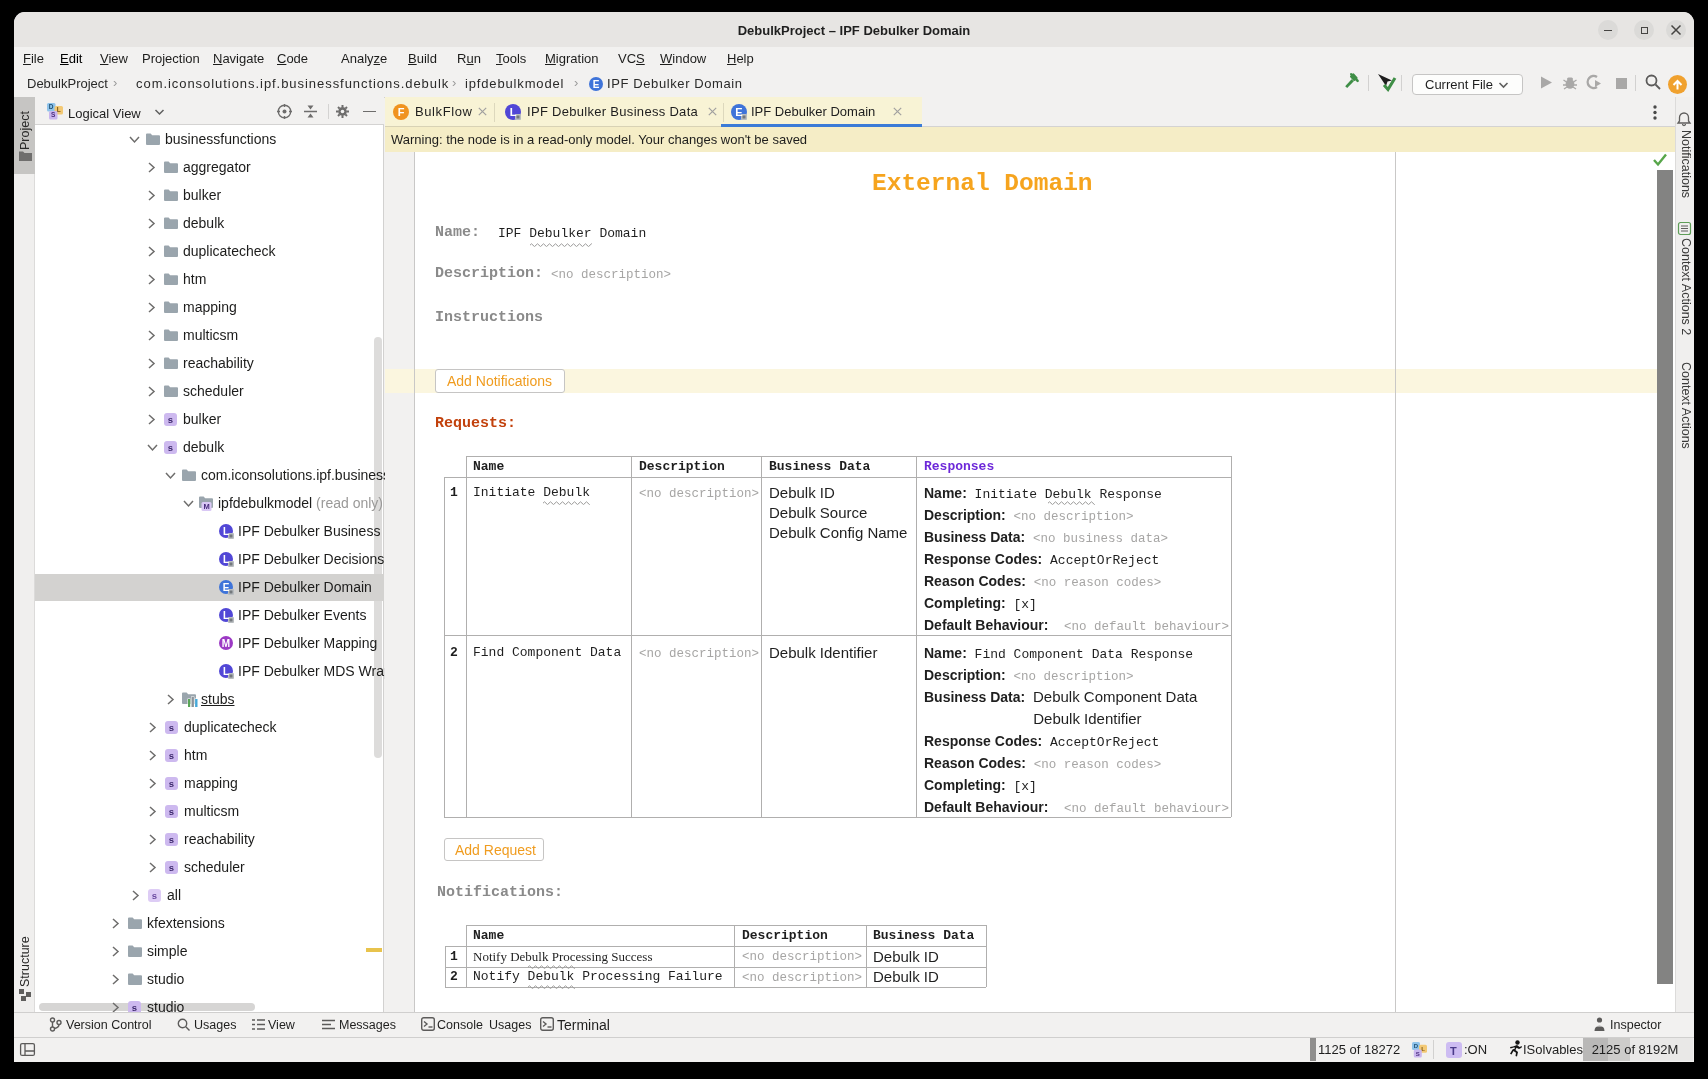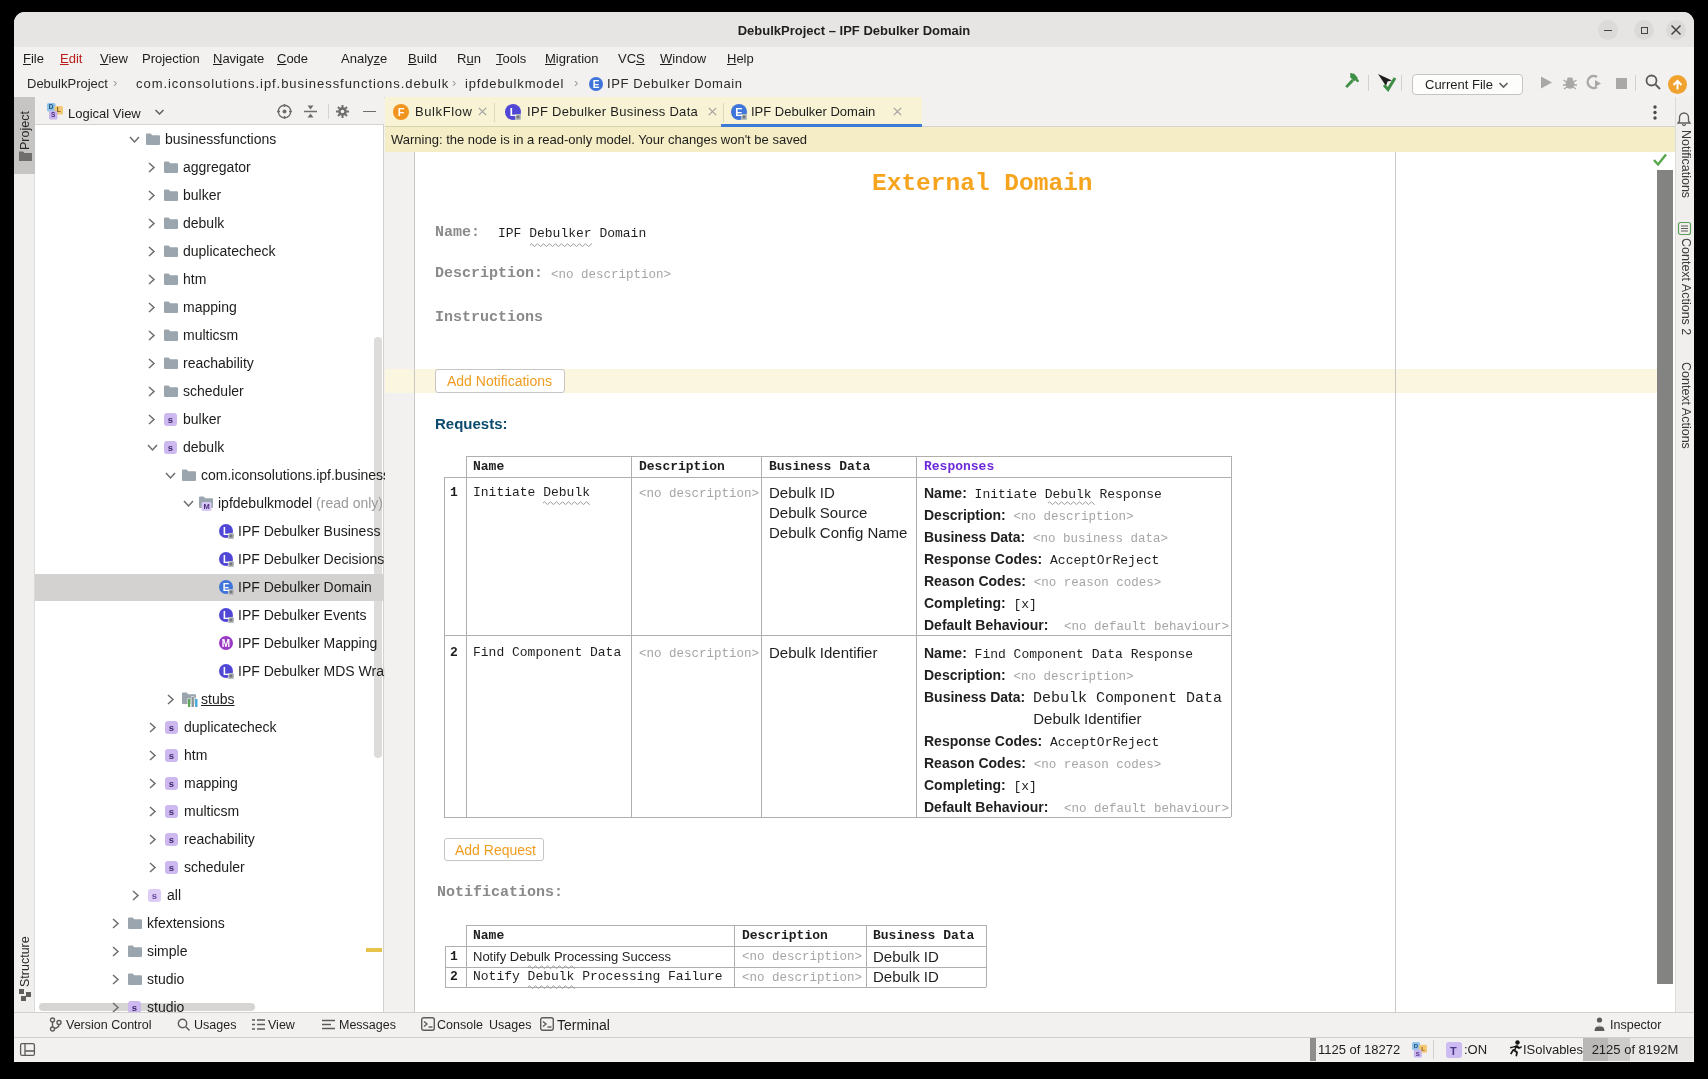--- a/index.html
+++ b/index.html
@@ -14,21 +14,21 @@
 <div class="txt" style="left:723px;top:9px;font-size:13px;color:#1f1f1f;font-weight:700;line-height:20px;width:234px;text-align:center">DebulkProject – IPF Debulker Domain</div>
 <div class="a" style="left:1584px;top:8px;width:20px;height:20px;border-radius:50%;background:#dbdad8"></div>
 <div class="a" style="left:1590px;top:17.5px;width:8px;height:1.6px;background:#454442"></div>
 <div class="a" style="left:1620px;top:8px;width:20px;height:20px;border-radius:50%;background:#dbdad8"></div>
 <div class="a" style="left:1626.5px;top:14.5px;width:7px;height:7px;border:1.4px solid #454442"></div>
 <div class="a" style="left:1652px;top:8px;width:20px;height:20px;border-radius:50%;background:#dbdad8"></div>
 <svg style="left:1657px;top:13px" width="10" height="10">
       <path d="M0.5 0.5 L9.5 9.5 M9.5 0.5 L0.5 9.5" stroke="#454442" stroke-width="1.5"></path>
     </svg>
 <div class="txt" style="left:9px;top:37px;font-size:13px;color:#1d1d1c;line-height:20px;"><u>F</u>ile</div>
-<div class="txt" style="left:46px;top:37px;font-size:13px;color:#b91c1c;line-height:20px;"><u>E</u>dit</div>
+<div class="txt" style="left:46px;top:37px;font-size:13px;color:#000000;line-height:20px;"><u>E</u>dit</div>
 <div class="txt" style="left:86px;top:37px;font-size:13px;color:#1d1d1c;line-height:20px;"><u>V</u>iew</div>
 <div class="txt" style="left:128px;top:37px;font-size:13px;color:#1d1d1c;line-height:20px;">Projection</div>
 <div class="txt" style="left:199px;top:37px;font-size:13px;color:#1d1d1c;line-height:20px;"><u>N</u>avigate</div>
 <div class="txt" style="left:263px;top:37px;font-size:13px;color:#1d1d1c;line-height:20px;"><u>C</u>ode</div>
 <div class="txt" style="left:327px;top:37px;font-size:13px;color:#1d1d1c;line-height:20px;">Analy<u>z</u>e</div>
 <div class="txt" style="left:394px;top:37px;font-size:13px;color:#1d1d1c;line-height:20px;"><u>B</u>uild</div>
 <div class="txt" style="left:443px;top:37px;font-size:13px;color:#1d1d1c;line-height:20px;">R<u>u</u>n</div>
 <div class="txt" style="left:482px;top:37px;font-size:13px;color:#1d1d1c;line-height:20px;"><u>T</u>ools</div>
 <div class="txt" style="left:531px;top:37px;font-size:13px;color:#1d1d1c;line-height:20px;"><u>M</u>igration</div>
 <div class="txt" style="left:604px;top:37px;font-size:13px;color:#1d1d1c;line-height:20px;">VC<u>S</u></div>
@@ -441,21 +441,21 @@
 <div class="txt" style="left:421px;top:211px;font-size:15px;color:#8a8a8a;font-weight:700;line-height:20px;font-family:'Liberation Mono',monospace;">Name:</div>
 <div class="txt" style="left:484px;top:211.5px;font-size:13px;color:#1f1f1f;line-height:20px;font-family:'Liberation Mono',monospace;">IPF Debulker Domain</div>
 <div class="txt" style="left:421px;top:252px;font-size:15px;color:#8a8a8a;font-weight:700;line-height:20px;font-family:'Liberation Mono',monospace;">Description:</div>
 <div class="txt" style="left:537px;top:252.5px;font-size:12.5px;color:#a6a5a4;line-height:20px;font-family:'Liberation Mono',monospace;">&lt;no description&gt;</div>
 <div class="txt" style="left:421px;top:296px;font-size:15px;color:#8a8a8a;font-weight:700;line-height:20px;font-family:'Liberation Mono',monospace;">Instructions</div>
 <svg style="left:516px;top:230px;width:62px;height:5px;overflow:hidden" width="62" height="5">
       <path d="M0 3.2 q1.5 -2.8 3 0 t3 0 t3 0 t3 0 t3 0 t3 0 t3 0 t3 0 t3 0 t3 0 t3 0 t3 0 t3 0 t3 0 t3 0 t3 0 t3 0 t3 0 t3 0 t3 0 t3 0 t3 0 t3 0 t3 0 t3 0 t3 0 t3 0 t3 0 t3 0 t3 0 t3 0 t3 0 t3 0 t3 0 t3 0 t3 0 t3 0 t3 0 t3 0 t3 0 t3 0 " stroke="#9a9998" stroke-width="1" fill="none"></path>
     </svg>
 <div class="a" style="left:421px;top:357px;width:130px;height:23.5px;border:1px solid #c6c5c4;border-radius:3px;background:#fff"></div>
 <div class="txt" style="left:433px;top:359px;font-size:14px;color:#f09c1f;line-height:20px;">Add Notifications</div>
-<div class="txt" style="left:421px;top:402px;font-size:15px;color:#0c4a6e;font-weight:700;line-height:20px;font-family:Liberation Sans, sans-serif;">Requests:</div>
+<div class="txt" style="left:421px;top:402px;font-size:15px;color:#c2410c;font-weight:700;line-height:20px;font-family:Liberation Mono, monospace;">Requests:</div>
 <div class="a" style="left:452px;top:444px;width:765px;height:1px;background:#b0afae"></div>
 <div class="a" style="left:430px;top:465px;width:787px;height:1px;background:#b0afae"></div>
 <div class="a" style="left:430px;top:623px;width:787px;height:1px;background:#b0afae"></div>
 <div class="a" style="left:430px;top:805px;width:787px;height:1px;background:#b0afae"></div>
 <div class="a" style="left:452px;top:444px;width:1px;height:361px;background:#b0afae"></div>
 <div class="a" style="left:430px;top:465px;width:1px;height:340px;background:#b0afae"></div>
 <div class="a" style="left:617px;top:444px;width:1px;height:361px;background:#b0afae"></div>
 <div class="a" style="left:747px;top:444px;width:1px;height:361px;background:#b0afae"></div>
 <div class="a" style="left:902px;top:444px;width:1px;height:361px;background:#b0afae"></div>
 <div class="a" style="left:1217px;top:444px;width:1px;height:361px;background:#b0afae"></div>
@@ -481,21 +481,21 @@
 <span style="font-weight:bold;font-size:14px;font-family:'Liberation Sans'">Completing:</span> <span style="font-family:'Liberation Mono';font-size:13px">[x]</span>
 <span style="font-weight:bold;font-size:14px;font-family:'Liberation Sans'">Default Behaviour:</span>  <span style="font-family:'Liberation Mono';font-size:12.5px;color:#a6a5a4">&lt;no default behaviour&gt;</span></div>
 <svg style="left:1034px;top:488px;width:47px;height:5px;overflow:hidden" width="47" height="5">
       <path d="M0 3.2 q1.5 -2.8 3 0 t3 0 t3 0 t3 0 t3 0 t3 0 t3 0 t3 0 t3 0 t3 0 t3 0 t3 0 t3 0 t3 0 t3 0 t3 0 t3 0 t3 0 t3 0 t3 0 t3 0 t3 0 t3 0 t3 0 t3 0 t3 0 t3 0 t3 0 t3 0 t3 0 t3 0 t3 0 t3 0 t3 0 t3 0 t3 0 t3 0 t3 0 t3 0 t3 0 t3 0 " stroke="#9a9998" stroke-width="1" fill="none"></path>
     </svg>
 <div class="txt" style="left:459px;top:631px;font-size:13px;color:#1f1f1f;line-height:20px;font-family:'Liberation Mono',monospace;">Find Component Data</div>
 <div class="txt" style="left:625px;top:631.5px;font-size:12.5px;color:#a6a5a4;line-height:20px;font-family:'Liberation Mono',monospace;">&lt;no description&gt;</div>
 <div class="txt" style="left:755px;top:631px;font-size:15px;color:#1f1f1f;line-height:20px;">Debulk Identifier</div>
 <div class="txt" style="left:910px;top:631px;font-size:13px;color:#1f1f1f;line-height:20px;font-family:'Liberation Mono',monospace;"><span style="font-weight:bold;font-size:14px;font-family:'Liberation Sans'">Name:</span> <span style="font-family:'Liberation Mono';font-size:13px">Find Component Data Response</span>
 <span style="font-weight:bold;font-size:14px;font-family:'Liberation Sans'">Description:</span> <span style="font-family:'Liberation Mono';font-size:12.5px;color:#a6a5a4">&lt;no description&gt;</span>
-<span style="font-weight:bold;font-size:14px;font-family:'Liberation Sans'">Business Data:</span> <span style="font-size:15px;font-family:Liberation Mono, monospace">Debulk Component Data</span>
+<span style="font-weight:bold;font-size:14px;font-family:'Liberation Sans'">Business Data:</span> <span style="font-size:15px;font-family:Liberation Sans, sans-serif">Debulk Component Data</span>
               <span style="font-size:15px;font-family:'Liberation Sans'">Debulk Identifier</span>
 <span style="font-weight:bold;font-size:14px;font-family:'Liberation Sans'">Response Codes:</span> <span style="font-family:'Liberation Mono';font-size:13px">AcceptOrReject</span>
 <span style="font-weight:bold;font-size:14px;font-family:'Liberation Sans'">Reason Codes:</span> <span style="font-family:'Liberation Mono';font-size:12.5px;color:#a6a5a4">&lt;no reason codes&gt;</span>
 <span style="font-weight:bold;font-size:14px;font-family:'Liberation Sans'">Completing:</span> <span style="font-family:'Liberation Mono';font-size:13px">[x]</span>
 <span style="font-weight:bold;font-size:14px;font-family:'Liberation Sans'">Default Behaviour:</span>  <span style="font-family:'Liberation Mono';font-size:12.5px;color:#a6a5a4">&lt;no default behaviour&gt;</span></div>
 <div class="a" style="left:430px;top:826px;width:100px;height:23px;border:1px solid #c6c5c4;border-radius:3px;background:#fff"></div>
 <div class="txt" style="left:441px;top:827.5px;font-size:14px;color:#f09c1f;line-height:20px;">Add Request</div>
 <div class="txt" style="left:423px;top:871px;font-size:15px;color:#8a8a8a;font-weight:700;line-height:20px;font-family:'Liberation Mono',monospace;">Notifications:</div>
 <div class="a" style="left:451.5px;top:913px;width:520.5px;height:1px;background:#b0afae"></div>
 <div class="a" style="left:430.5px;top:934px;width:541.5px;height:1px;background:#b0afae"></div>
@@ -504,21 +504,21 @@
 <div class="a" style="left:451.5px;top:913px;width:1px;height:62px;background:#b0afae"></div>
 <div class="a" style="left:430.5px;top:934px;width:1px;height:41px;background:#b0afae"></div>
 <div class="a" style="left:720px;top:913px;width:1px;height:62px;background:#b0afae"></div>
 <div class="a" style="left:851.5px;top:913px;width:1px;height:62px;background:#b0afae"></div>
 <div class="a" style="left:972px;top:913px;width:1px;height:62px;background:#b0afae"></div>
 <div class="txt" style="left:459px;top:913.5px;font-size:13px;color:#1e1e1e;font-weight:700;line-height:20px;font-family:'Liberation Mono',monospace;">Name</div>
 <div class="txt" style="left:728px;top:913.5px;font-size:13px;color:#1e1e1e;font-weight:700;line-height:20px;font-family:'Liberation Mono',monospace;">Description</div>
 <div class="txt" style="left:859px;top:913.5px;font-size:13px;color:#1e1e1e;font-weight:700;line-height:20px;font-family:'Liberation Mono',monospace;">Business Data</div>
 <div class="txt" style="left:436px;top:934.5px;font-size:13px;color:#1e1e1e;font-weight:700;line-height:20px;font-family:'Liberation Mono',monospace;">1</div>
 <div class="txt" style="left:436px;top:955px;font-size:13px;color:#1e1e1e;font-weight:700;line-height:20px;font-family:'Liberation Mono',monospace;">2</div>
-<div class="txt" style="left:459px;top:934.5px;font-size:13px;color:#1f1f1f;line-height:20px;font-family:Liberation Sans, sans-serif;">Notify Debulk Processing Success</div>
+<div class="txt" style="left:459px;top:934.5px;font-size:13px;color:#1f1f1f;line-height:20px;font-family:Liberation Serif, serif;">Notify Debulk Processing Success</div>
 <svg style="left:513.5px;top:951.5px;width:47px;height:5px;overflow:hidden" width="47" height="5">
       <path d="M0 3.2 q1.5 -2.8 3 0 t3 0 t3 0 t3 0 t3 0 t3 0 t3 0 t3 0 t3 0 t3 0 t3 0 t3 0 t3 0 t3 0 t3 0 t3 0 t3 0 t3 0 t3 0 t3 0 t3 0 t3 0 t3 0 t3 0 t3 0 t3 0 t3 0 t3 0 t3 0 t3 0 t3 0 t3 0 t3 0 t3 0 t3 0 t3 0 t3 0 t3 0 t3 0 t3 0 t3 0 " stroke="#9a9998" stroke-width="1" fill="none"></path>
     </svg>
 <div class="txt" style="left:728px;top:935px;font-size:12.5px;color:#a6a5a4;line-height:20px;font-family:'Liberation Mono',monospace;">&lt;no description&gt;</div>
 <div class="txt" style="left:859px;top:934.5px;font-size:15px;color:#1f1f1f;line-height:20px;">Debulk ID</div>
 <div class="txt" style="left:459px;top:955px;font-size:13px;color:#1f1f1f;line-height:20px;font-family:'Liberation Mono',monospace;">Notify Debulk Processing Failure</div>
 <svg style="left:513.5px;top:972px;width:47px;height:5px;overflow:hidden" width="47" height="5">
       <path d="M0 3.2 q1.5 -2.8 3 0 t3 0 t3 0 t3 0 t3 0 t3 0 t3 0 t3 0 t3 0 t3 0 t3 0 t3 0 t3 0 t3 0 t3 0 t3 0 t3 0 t3 0 t3 0 t3 0 t3 0 t3 0 t3 0 t3 0 t3 0 t3 0 t3 0 t3 0 t3 0 t3 0 t3 0 t3 0 t3 0 t3 0 t3 0 t3 0 t3 0 t3 0 t3 0 t3 0 t3 0 " stroke="#9a9998" stroke-width="1" fill="none"></path>
     </svg>
 <div class="txt" style="left:728px;top:955.5px;font-size:12.5px;color:#a6a5a4;line-height:20px;font-family:'Liberation Mono',monospace;">&lt;no description&gt;</div>

